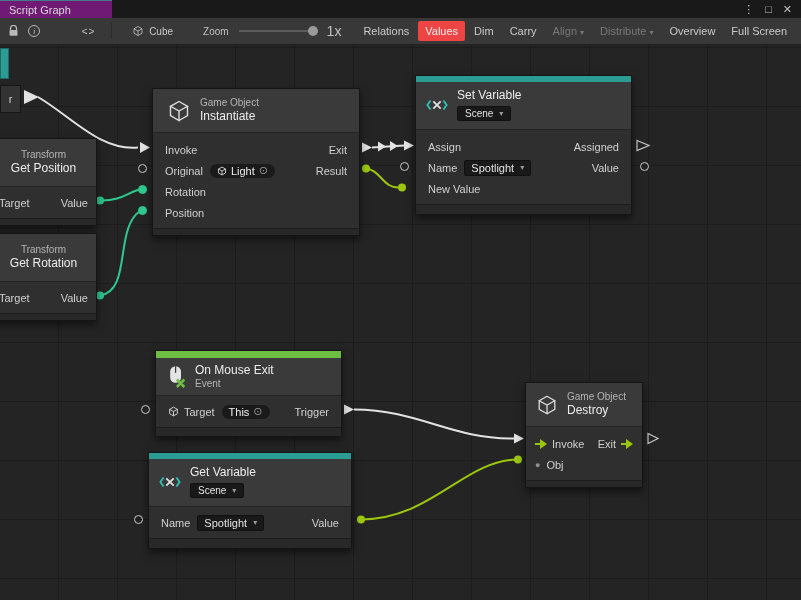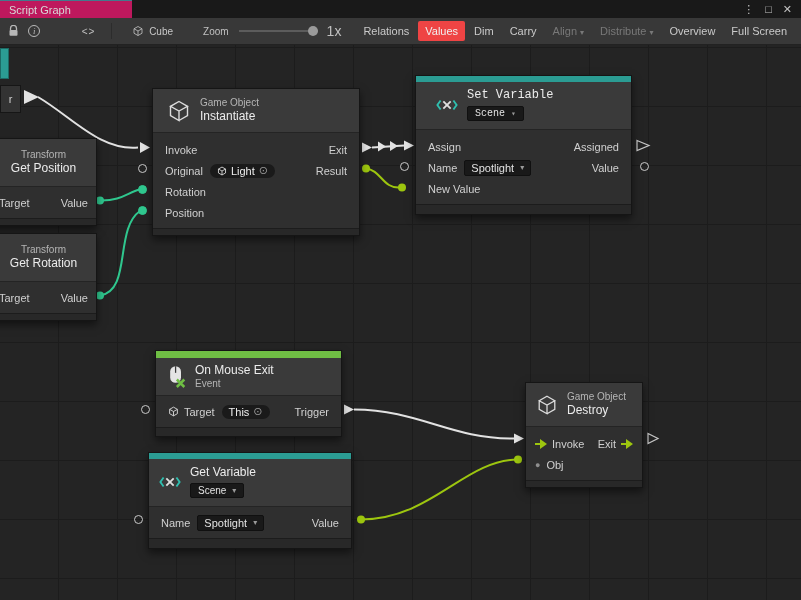--- a/index.html
+++ b/index.html
@@ -1,21 +1,21 @@
 <!DOCTYPE html>
 <html><head>
 <meta charset="utf-8">
 <style>
   * { margin:0; padding:0; box-sizing:border-box; }
   html,body { width:801px; height:600px; overflow:hidden; }
   body { background:#191919; font-family:"Liberation Sans","DejaVu Sans",sans-serif; color:#cccccc; }
 
   
   .tabbar { height:18px; background:#191919; display:flex; align-items:stretch; }
-  .tab { width:132px; background:#be185d; border-top:1px solid #44788c; display:flex; align-items:center; padding:0 9px; font-size:11px; color:#d8d8d8; }
+  .tab { width:112px; background:#701a75; border-top:1px solid #44788c; display:flex; align-items:center; padding:0 9px; font-size:11px; color:#d8d8d8; }
   .winbtns { margin-left:auto; display:flex; align-items:center; gap:11px; padding-right:9px; color:#c3c3c3; font-size:11px; }
   .winbtns span { cursor:default; line-height:18px; }
 
   
   .toolbar { height:27px; background:#383838; border-bottom:1px solid #222222; display:flex; align-items:center; font-size:11px; color:#c8c8c8; padding:0 6px; white-space:nowrap; }
   .ticon { display:inline-flex; align-items:center; justify-content:center; width:18px; height:18px; margin-right:6px; }
   .info-circle { width:12px; height:12px; border:1px solid #b8b8b8; border-radius:50%; font-size:9px; color:#b8b8b8; display:flex; align-items:center; justify-content:center; font-family:"Liberation Serif",serif; font-style:italic; }
   .code-glyph { font-size:10px; letter-spacing:1px; color:#c0c0c0; margin:0 6px 0 34px; }
   .vsep { width:1px; height:16px; background:#2c2c2c; margin:0 10px; }
   .tgt-group { display:flex; align-items:center; gap:5px; margin:0 8px 0 10px; }
@@ -219,21 +219,21 @@
     </div>
     <div class="nfoot"></div>
   </div>
 
   <div class="pcirc" style="left:138px; top:119px;"></div>
   <div class="pcirc teal" style="left:138px; top:140px;"></div>
   <div class="pcirc teal" style="left:138px; top:161px;"></div>
 
   <div class="node" style="left:415px; top:30px; width:217px;">
     <div class="cbar-teal"></div>
-    <div class="nhead" style="padding:6px 10px 8px 20px;font-family:Liberation Mono, monospace;">
+    <div class="nhead" style="padding:6px 10px 8px 10px;">
       <svg width="22" height="22" viewBox="0 0 24 24">
         <path d="M8 8 16 16 M16 8 8 16" stroke="#e0e0e0" stroke-width="2" fill="none"></path>
         <path d="M5 7 1.5 12 5 17 M19 7 22.5 12 19 17" stroke="#2fc0b0" stroke-width="2" fill="none"></path>
       </svg>
       <div class="htxt">
         <span class="ttl">Set Variable</span>
         <span class="dd hdd">
           <span>Scene</span>
           <span class="arr">▾</span>
         </span>

